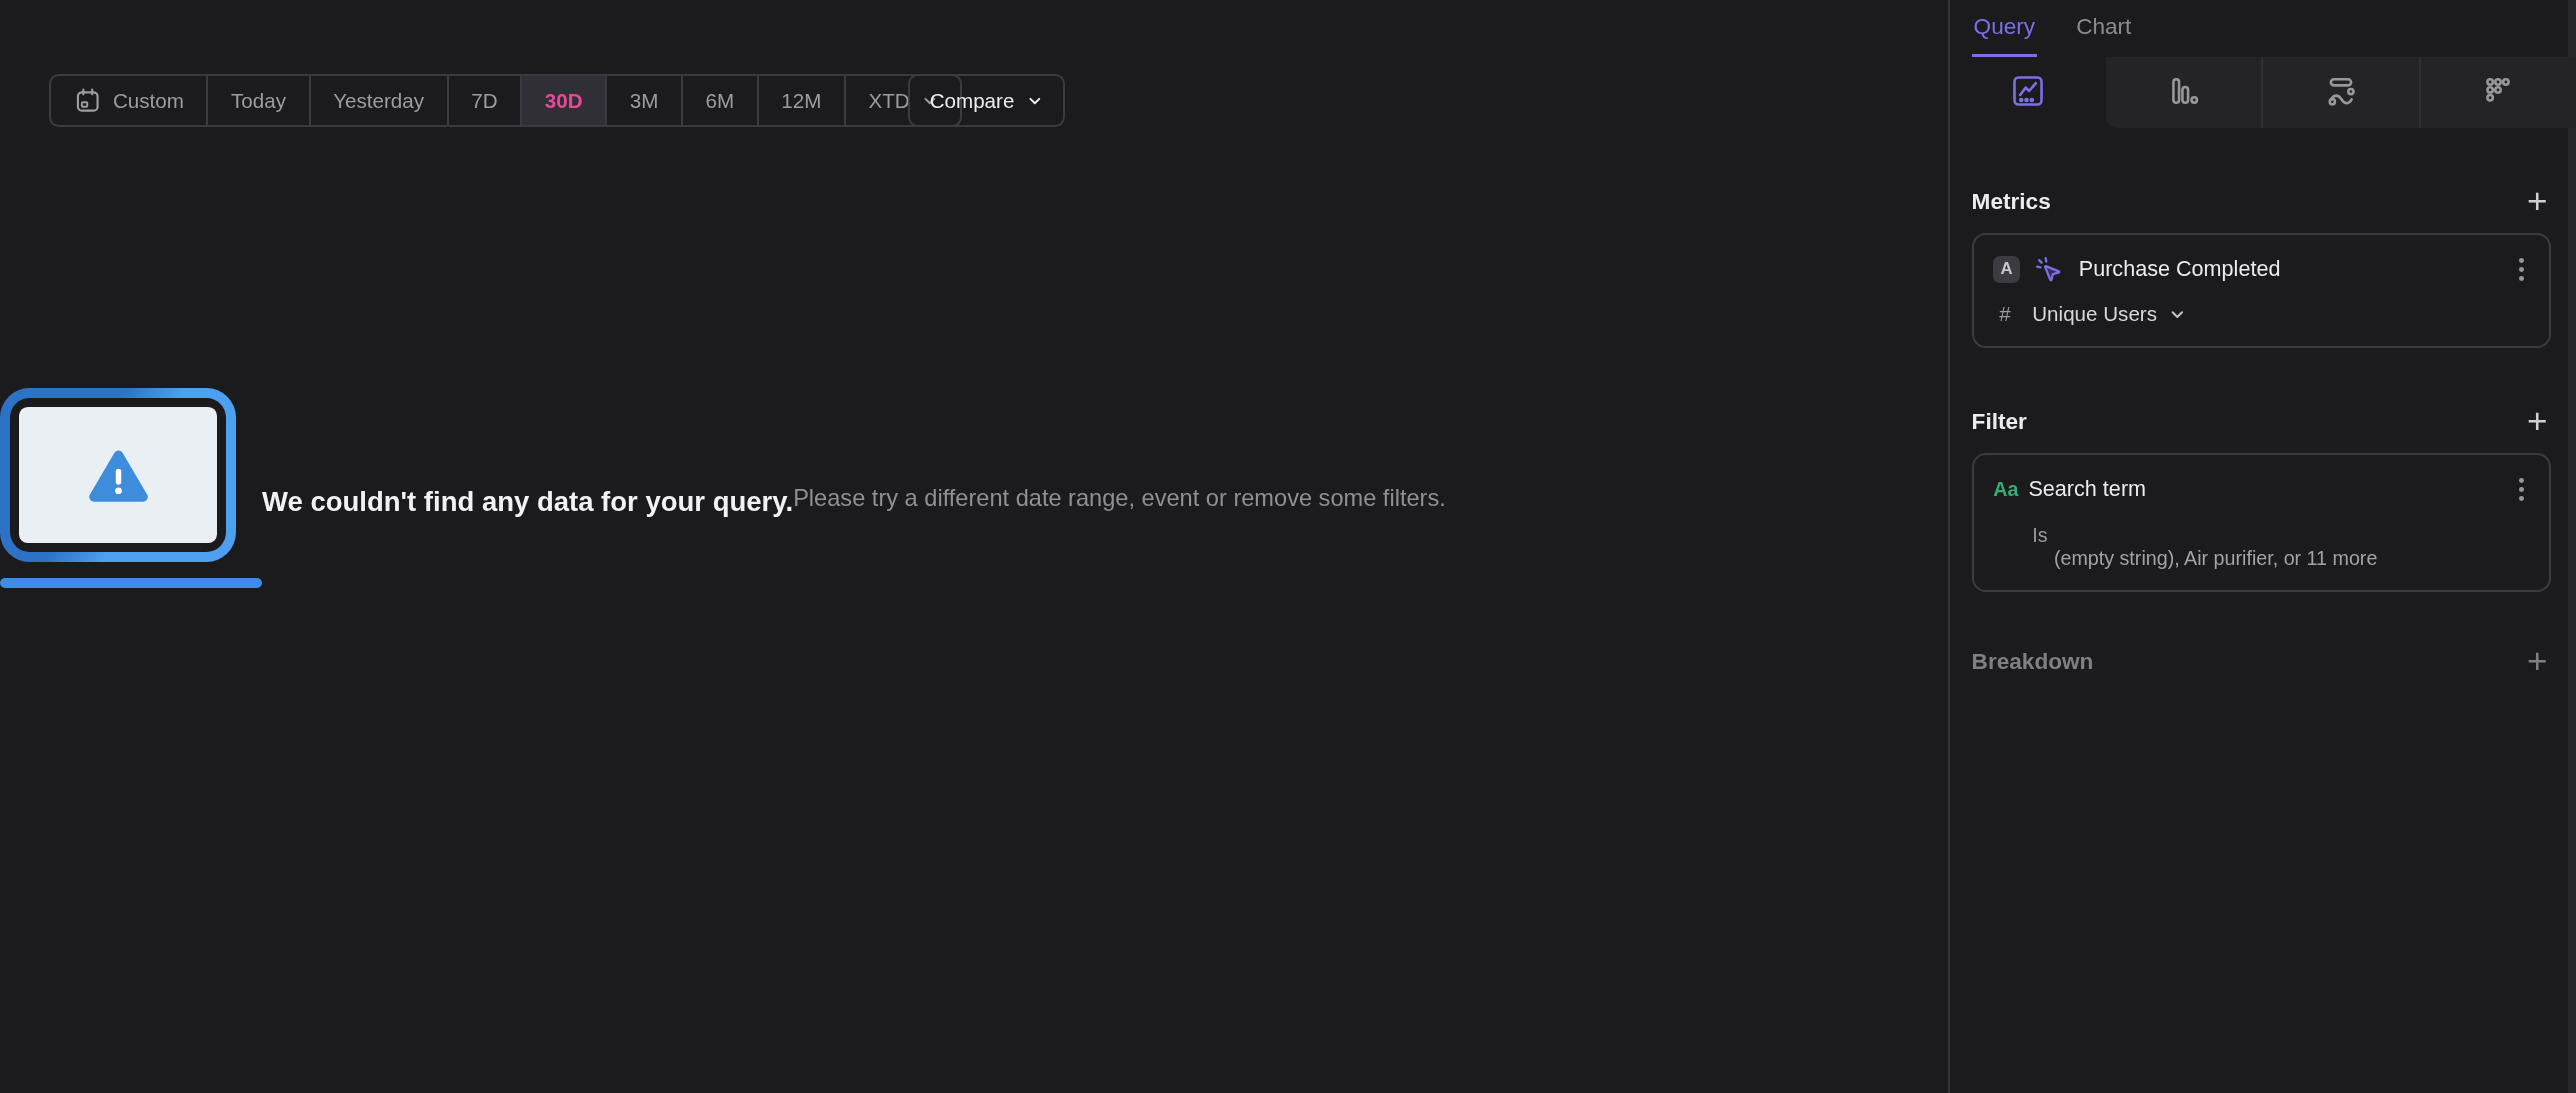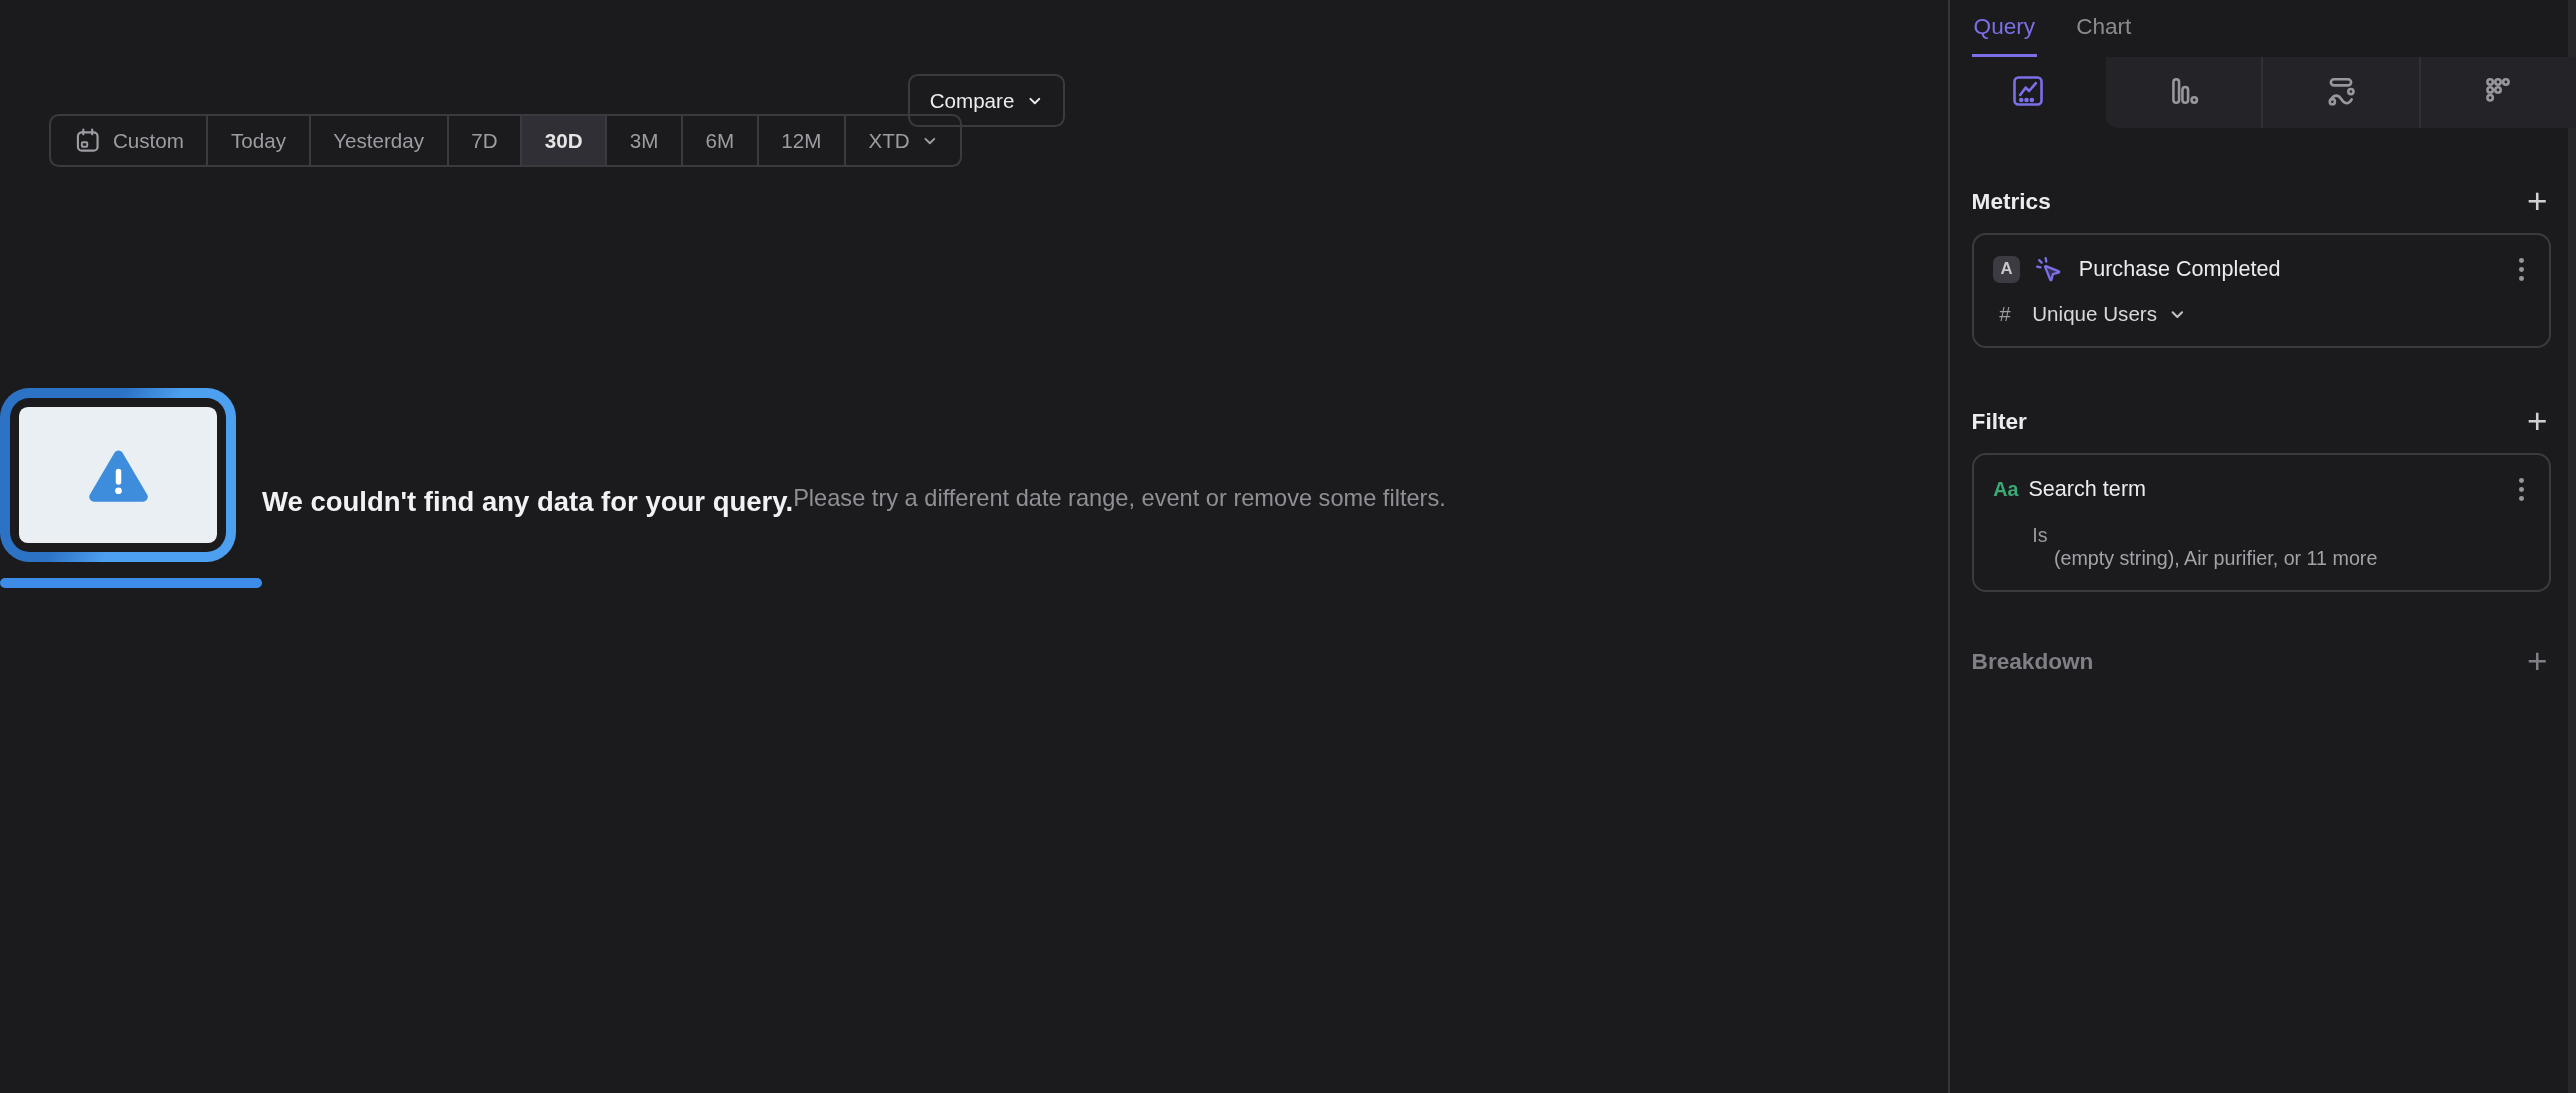--- a/index.html
+++ b/index.html
@@ -12,30 +12,29 @@
     overflow:hidden;
   }
   
   .main{position:absolute;left:0;top:0;width:1948px;height:1093px;}
 
   .range-group{
     position:absolute;left:49px;top:74px;height:53px;
     display:flex;align-items:stretch;
     border:2px solid #3a3a3f;border-radius:9.8px;overflow:hidden;
     box-sizing:border-box;
-    margin-top:40px;
   }
   .range-btn{
     display:flex;align-items:center;gap:11.8px;
     padding:0 22.6px;font-size:20.6px;color:#9c9ca2;
     background:transparent;border:none;border-left:2px solid #3a3a3f;
     font-family:inherit;cursor:pointer;white-space:nowrap;
   }
   .range-btn:first-child{border-left:none;}
-  .range-btn.selected{background:#2f2f35;color:#e5e5e5;font-weight:bold;}
+  .range-btn.selected{background:#2f2f35;color:#ec4899;font-weight:bold;}
   .chev{display:inline-flex;}
   .pill-btn{
     position:absolute;height:53px;box-sizing:border-box;
     display:flex;align-items:center;gap:12.8px;
     border:2px solid #3a3a3f;border-radius:9.8px;
     background:transparent;color:#ececf0;font-size:20.6px;
     font-family:inherit;cursor:pointer;padding:0 19.7px;white-space:nowrap;
   }
   .compare-btn{left:908px;top:74px;}
   .controls-right{position:absolute;left:1638px;top:74px;display:flex;gap:13.8px;}

